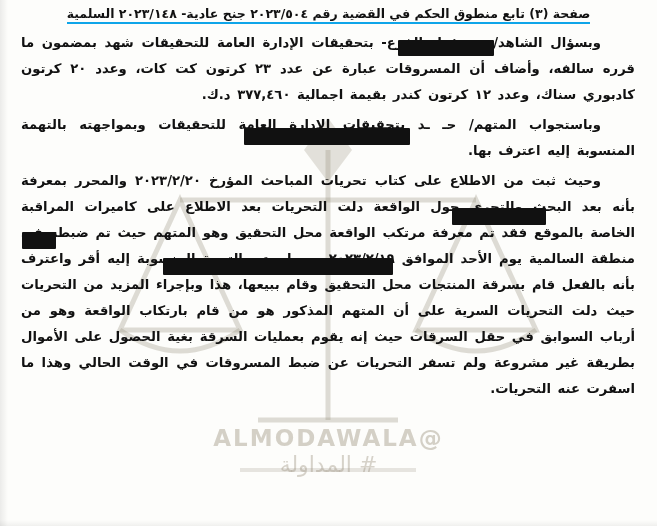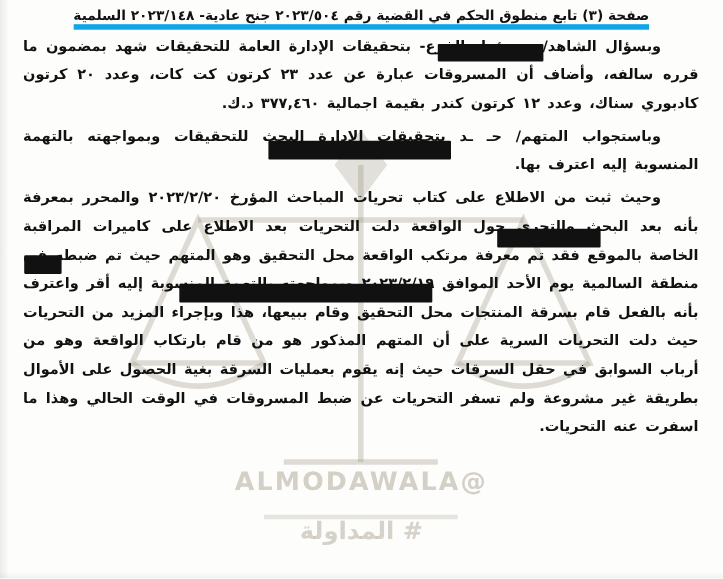--- a/index.html
+++ b/index.html
@@ -38,46 +38,46 @@
     font-family: "DejaVu Sans", sans-serif;
     font-size: 23px;
     letter-spacing: 2px;
     color: rgba(150, 140, 120, 0.40);
     white-space: nowrap;
     font-weight: bold;
   }
   .wm-text2 {
     position: absolute;
     left: 50%;
-    top: 471px;
+    top: 452px;
     transform: translateX(-50%);
     font-size: 22px;
     color: rgba(150, 140, 120, 0.38);
     white-space: nowrap;
-    font-weight: bold;
+    font-weight: normal;
     direction: rtl;
   }
 
   
   .header {
     position: absolute;
     top: 6px;
     left: 0;
     width: 657px;
     text-align: center;
     font-family: "DejaVu Sans", sans-serif;
     font-size: 12.5px;
     font-weight: bold;
     color: #111;
     z-index: 4;
     direction: rtl;
     white-space: nowrap;
   }
   .header .hdr-underline {
-    border-bottom: 5px solid #0ea5e9;
+    border-bottom: 2px solid #0ea5e9;
     padding-bottom: 1px;
   }
 
   
   .body-text {
     position: absolute;
     top: 30px;
     right: 22px;
     width: 614px;
     z-index: 3;
@@ -145,21 +145,21 @@
     <div class="wm-text">@ALMODAWALA</div>
     <div class="wm-text2"># المداولة</div>
   </div>
 
   <div class="header">
     <span class="hdr-underline">صفحة (٣) تابع منطوق الحكم في القضية رقم ٢٠٢٣/٥٠٤ جنح عادية- ٢٠٢٣/١٤٨ السلمية</span>
   </div>
 
   <div class="body-text">
     <p class="para">وبسؤال الشاهد/                       -مسؤول الفرع- بتحقيقات الإدارة العامة للتحقيقات شهد بمضمون ما قرره سالفه، وأضاف أن المسروقات عبارة عن عدد ٢٣ كرتون كت كات، وعدد ٢٠ كرتون كادبوري سناك، وعدد ١٢ كرتون كندر بقيمة اجمالية ٣٧٧,٤٦٠ د.ك.</p>
-    <p class="para">وباستجواب المتهم/ حـ              ـد بتحقيقات الإدارة البحث للتحقيقات وبمواجهته بالتهمة المنسوبة إليه اعترف بها.</p>
+    <p class="para">وباستجواب المتهم/ حـ              ـد بتحقيقات الإدارة العامة للتحقيقات وبمواجهته بالتهمة المنسوبة إليه اعترف بها.</p>
     <p class="para">وحيث ثبت من الاطلاع على كتاب تحريات المباحث المؤرخ ٢٠٢٣/٢/٢٠ والمحرر بمعرفة             بأنه بعد البحث والتحري حول الواقعة دلت التحريات بعد الاطلاع على كاميرات المراقبة الخاصة بالموقع فقد تم معرفة مرتكب الواقعة محل التحقيق وهو المتهم                حيث تم ضبطه في منطقة السالمية يوم الأحد الموافق ٢٠٢٣/٢/١٩ وبمواجهته بالتهمة المنسوبة إليه أقر واعترف بأنه بالفعل قام بسرقة المنتجات محل التحقيق وقام ببيعها، هذا وبإجراء المزيد من التحريات حيث دلت التحريات السرية على أن المتهم المذكور هو من قام بارتكاب الواقعة وهو من أرباب السوابق في حقل السرقات حيث إنه يقوم بعمليات السرقة بغية الحصول على الأموال بطريقة غير مشروعة ولم تسفر التحريات عن ضبط المسروقات في الوقت الحالي وهذا ما اسفرت عنه التحريات.</p>
   </div>
 
   <div class="redact" style="left:398px; top:40px;  width:96px;  height:16px;"></div>
   <div class="redact" style="left:244px; top:128px; width:166px; height:17px;"></div>
   <div class="redact" style="left:452px; top:208px; width:94px;  height:17px;"></div>
   <div class="redact" style="left:22px;  top:232px; width:34px;  height:17px;"></div>
   <div class="redact" style="left:163px; top:258px; width:230px; height:17px;"></div>
 
   <div class="edge-left"></div>

